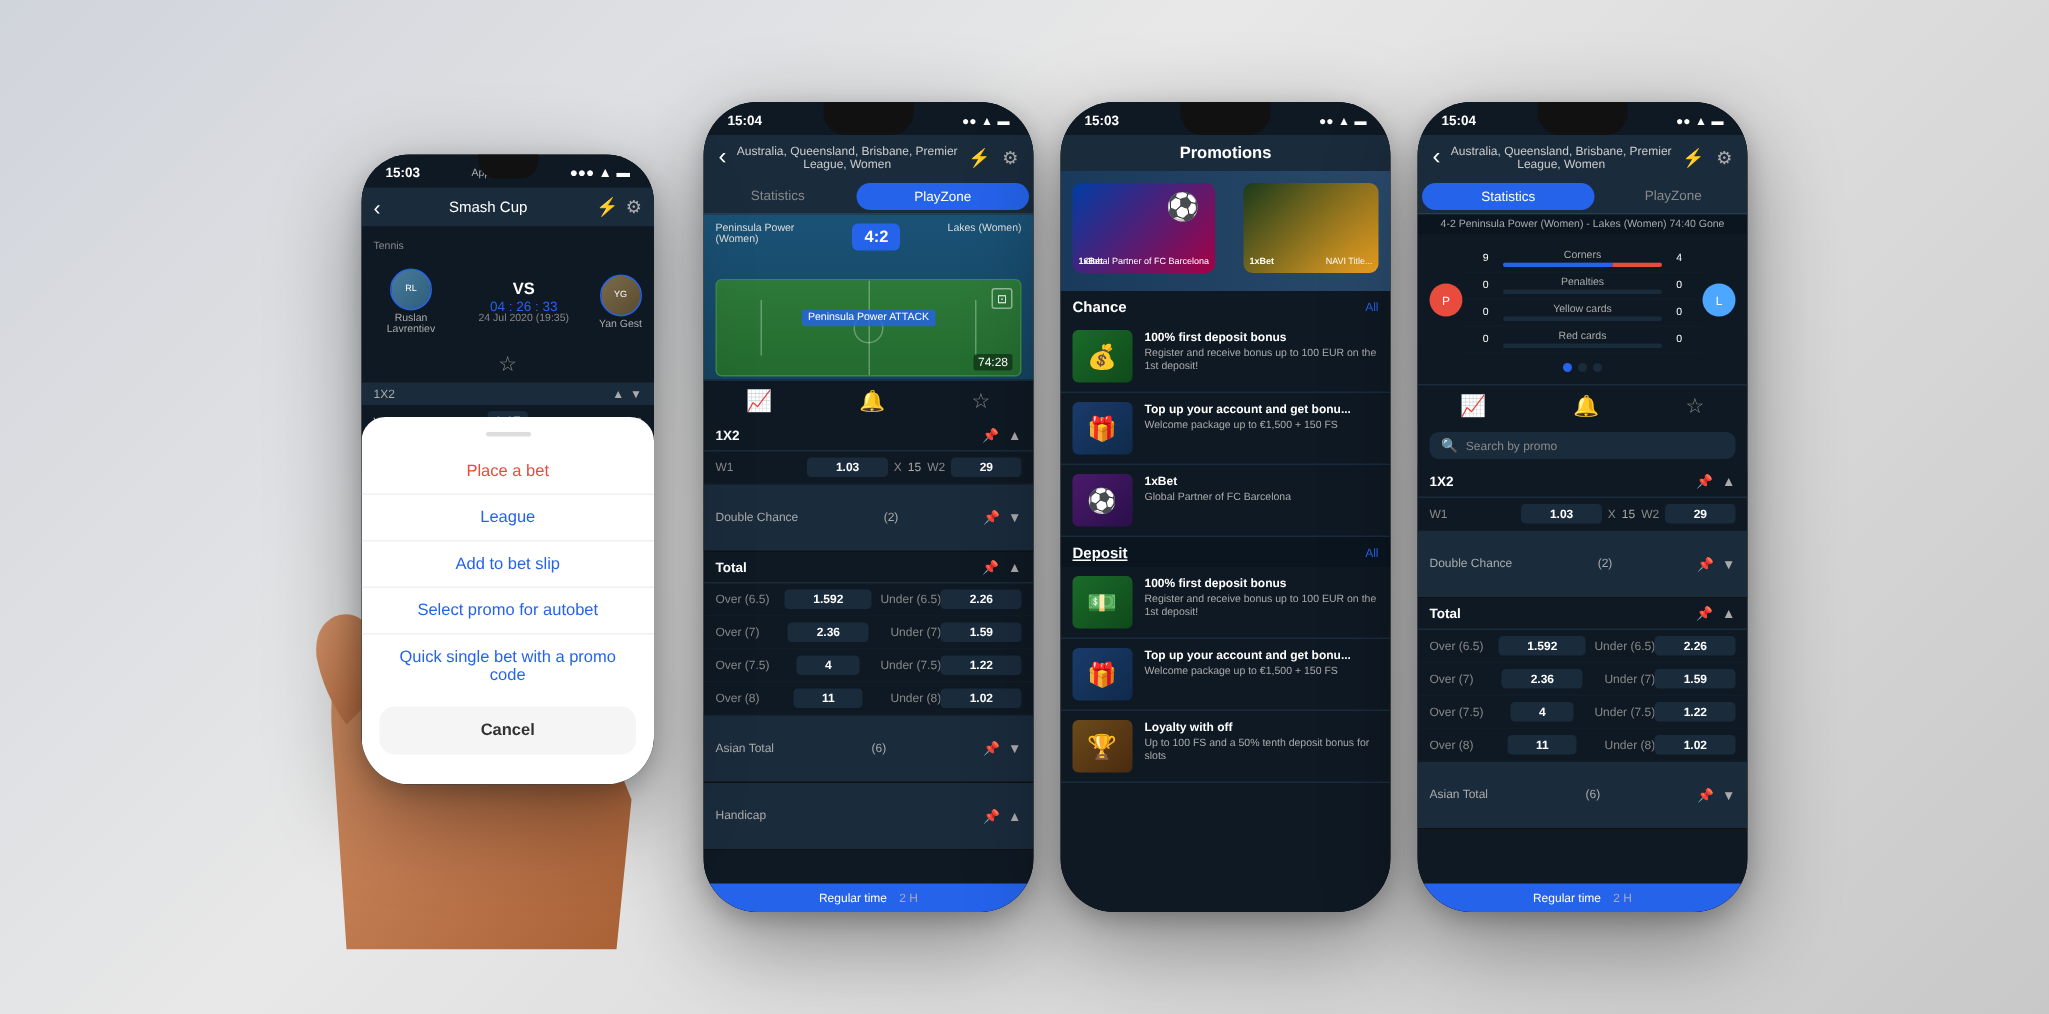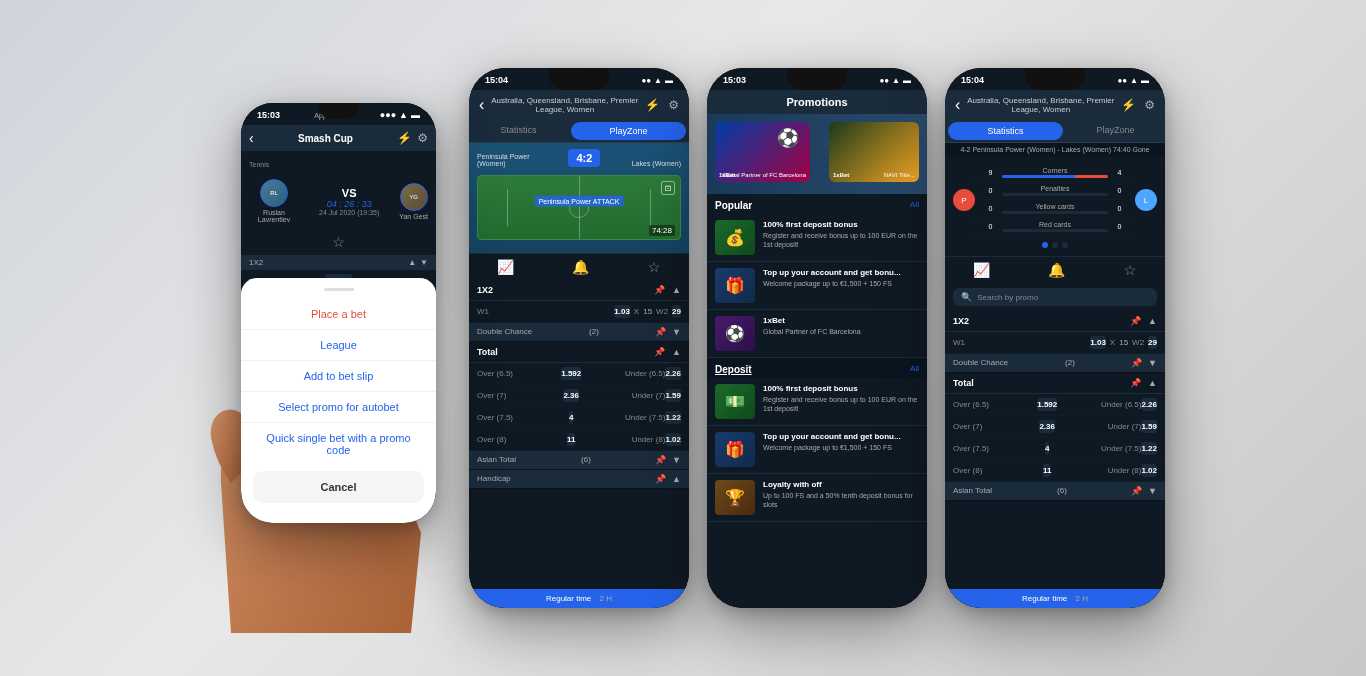--- a/index.html
+++ b/index.html
@@ -148,22 +148,22 @@
       background: linear-gradient(180deg, #1a5276 0%, #154360 100%);
       padding: 6px 8px;
       position: relative;
       height: 110px;
       overflow: hidden;
     }
 
     .score-teams {
       display: flex;
       justify-content: space-between;
-      align-items: flex-end;
-      margin-bottom: 8px;
+      align-items: flex-start;
+      margin-bottom: 19px;
     }
 
     .team-name { font-size: 8px; color: #ddd; max-width: 60px; }
     .score-display {
       background: #2563eb;
       color: #fff;
       font-size: 14px;
       font-weight: bold;
       padding: 4px 10px;
       border-radius: 4px;
@@ -255,32 +255,32 @@
       padding: 4px 8px;
       border-bottom: 1px solid #111d26;
     }
 
     .odds-label { font-size: 8px; color: #888; flex: 2; }
     .odds-value {
       font-size: 8px;
       color: #fff;
       font-weight: bold;
       background: #1a2b3c;
-      padding: 2px 0;
+      padding: 2px 19px;
       border-radius: 3px;
       cursor: pointer;
     }
 
     .odds-x { font-size: 8px; color: #888; margin: 0 4px; }
     .odds-mid { font-size: 8px; color: #aaa; }
 
     .section-header-row {
       display: flex;
       justify-content: space-between;
-      padding: 4px 8px;
+      padding: 17px 8px;
       background: #1a2b3c;
       border-bottom: 1px solid #111;
     }
 
     .section-label { font-size: 8px; color: #aaa; }
 
     .regular-time-bar {
       background: #2563eb;
       color: #fff;
       text-align: center;
@@ -333,21 +333,21 @@
 
     
     .small-screen-header {
       background: #1a2b3c;
       padding: 5px 8px;
       display: flex;
       align-items: center;
       gap: 5px;
     }
 
-    .match-cup-title { font-size: 10px; color: #fff; flex: 1; text-align: center; font-weight: bold; }
+    .match-cup-title { font-size: 10px; color: #fff; flex: 1; text-align: center; }
 
     .match-info-row {
       background: #0f1923;
       padding: 6px 8px;
       display: flex;
       align-items: center;
       justify-content: space-between;
     }
 
     .player-photo {
@@ -494,21 +494,21 @@
           <span style="font-size:7px; color:#888;">Tennis</span>
         </div>
 
         <div class="match-info-row">
           <div class="player-col">
             <div class="player-photo">RL</div>
             <div class="player-name">Ruslan Lavrentiev</div>
           </div>
           <div style="text-align:center;">
             <div class="vs-text">VS</div>
-            <div class="timer-display" style="font-size:9px; color:#2563eb;font-style:italic;">04 : 26 : 33</div>
+            <div class="timer-display" style="font-size:9px; color:#2563eb;">04 : 26 : 33</div>
             <div class="match-time">24 Jul 2020 (19:35)</div>
           </div>
           <div class="player-col">
             <div class="player-photo" style="background: linear-gradient(135deg, #7a6b4b, #5a4b30);">YG</div>
             <div class="player-name">Yan Gest</div>
           </div>
         </div>
 
         <div style="background:#0f1923; padding:5px 8px; display:flex; justify-content:center;">
           <span style="font-size:14px; color:#888; cursor:pointer;">☆</span>
@@ -742,21 +742,21 @@
 
         <div style="position:absolute; right:8px; top:8px; width:90px; height:60px; border-radius:6px; overflow:hidden; background: linear-gradient(135deg, #1a3a1a, #f5a623);">
           <div style="position:absolute; bottom:4px; left:4px; font-size:6px; color:#fff; font-weight:bold;">1xBet</div>
           <div style="position:absolute; bottom:4px; right:4px; font-size:6px; color:#fff;">NAVI Title...</div>
         </div>
       </div>
 
       <div style="flex:1; overflow:hidden; background:#0f1923;">
 
         <div style="display:flex; justify-content:space-between; padding:6px 8px 3px;">
-          <span style="font-size:10px; color:#fff; font-weight:bold;">Popular</span>
+          <span style="font-size:10px; color:#fff; font-weight:bold;">Chance</span>
           <span style="font-size:8px; color:#2563eb;">All</span>
         </div>
 
         <div class="promo-item">
           <div class="promo-icon promo-icon-green">💰</div>
           <div class="promo-text">
             <div class="promo-title">100% first deposit bonus</div>
             <div class="promo-desc">Register and receive bonus up to 100 EUR on the 1st deposit!</div>
           </div>
         </div>

